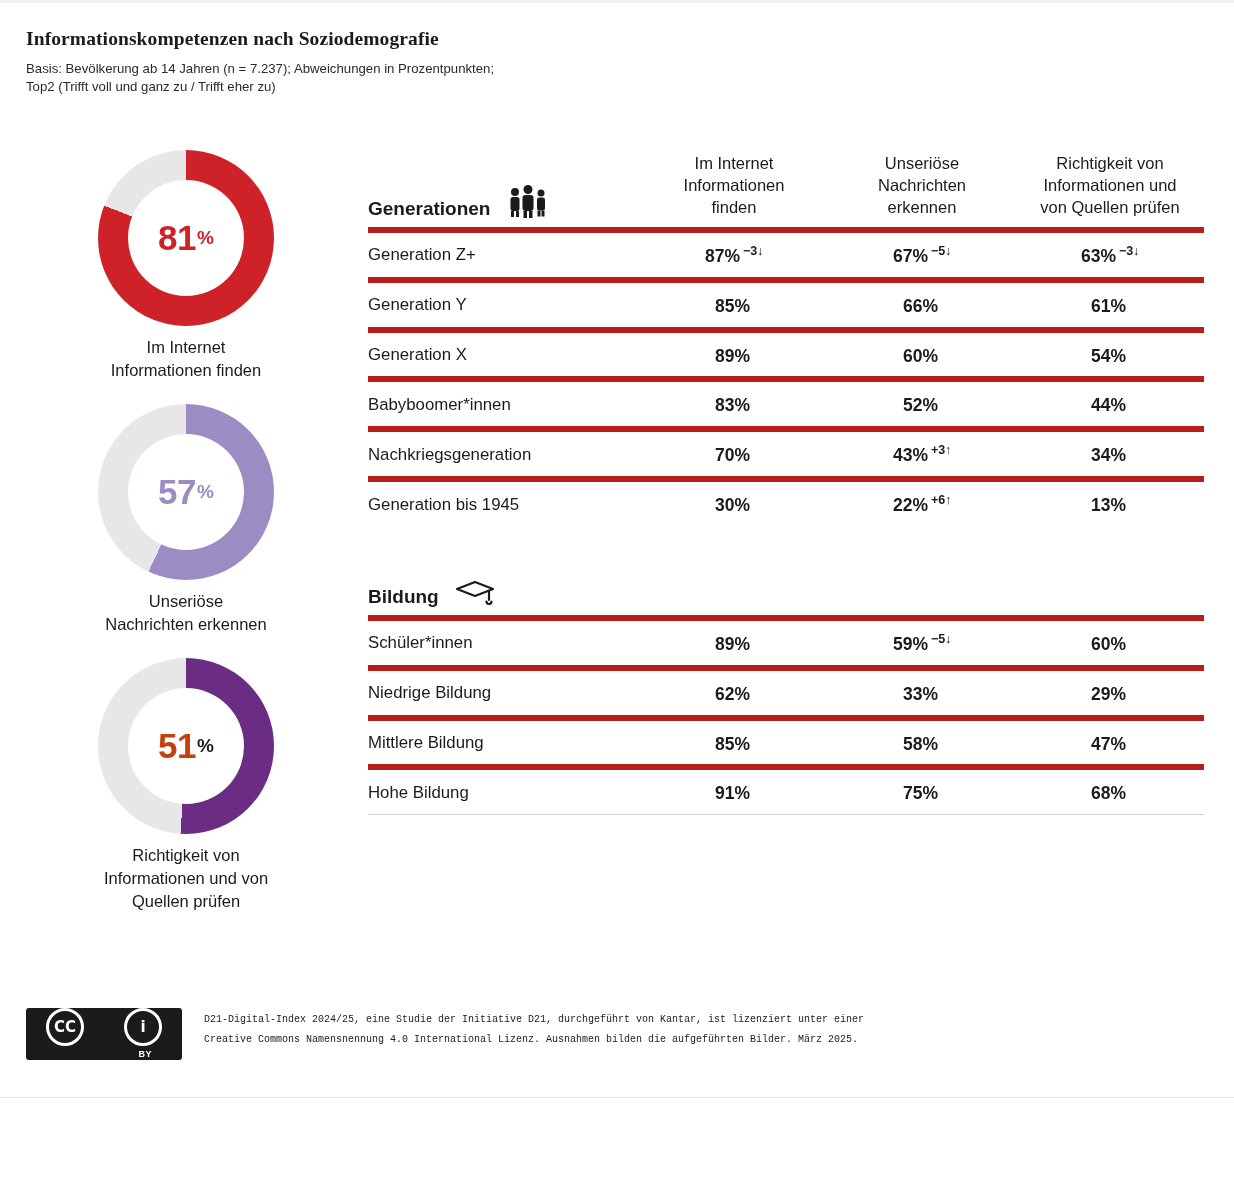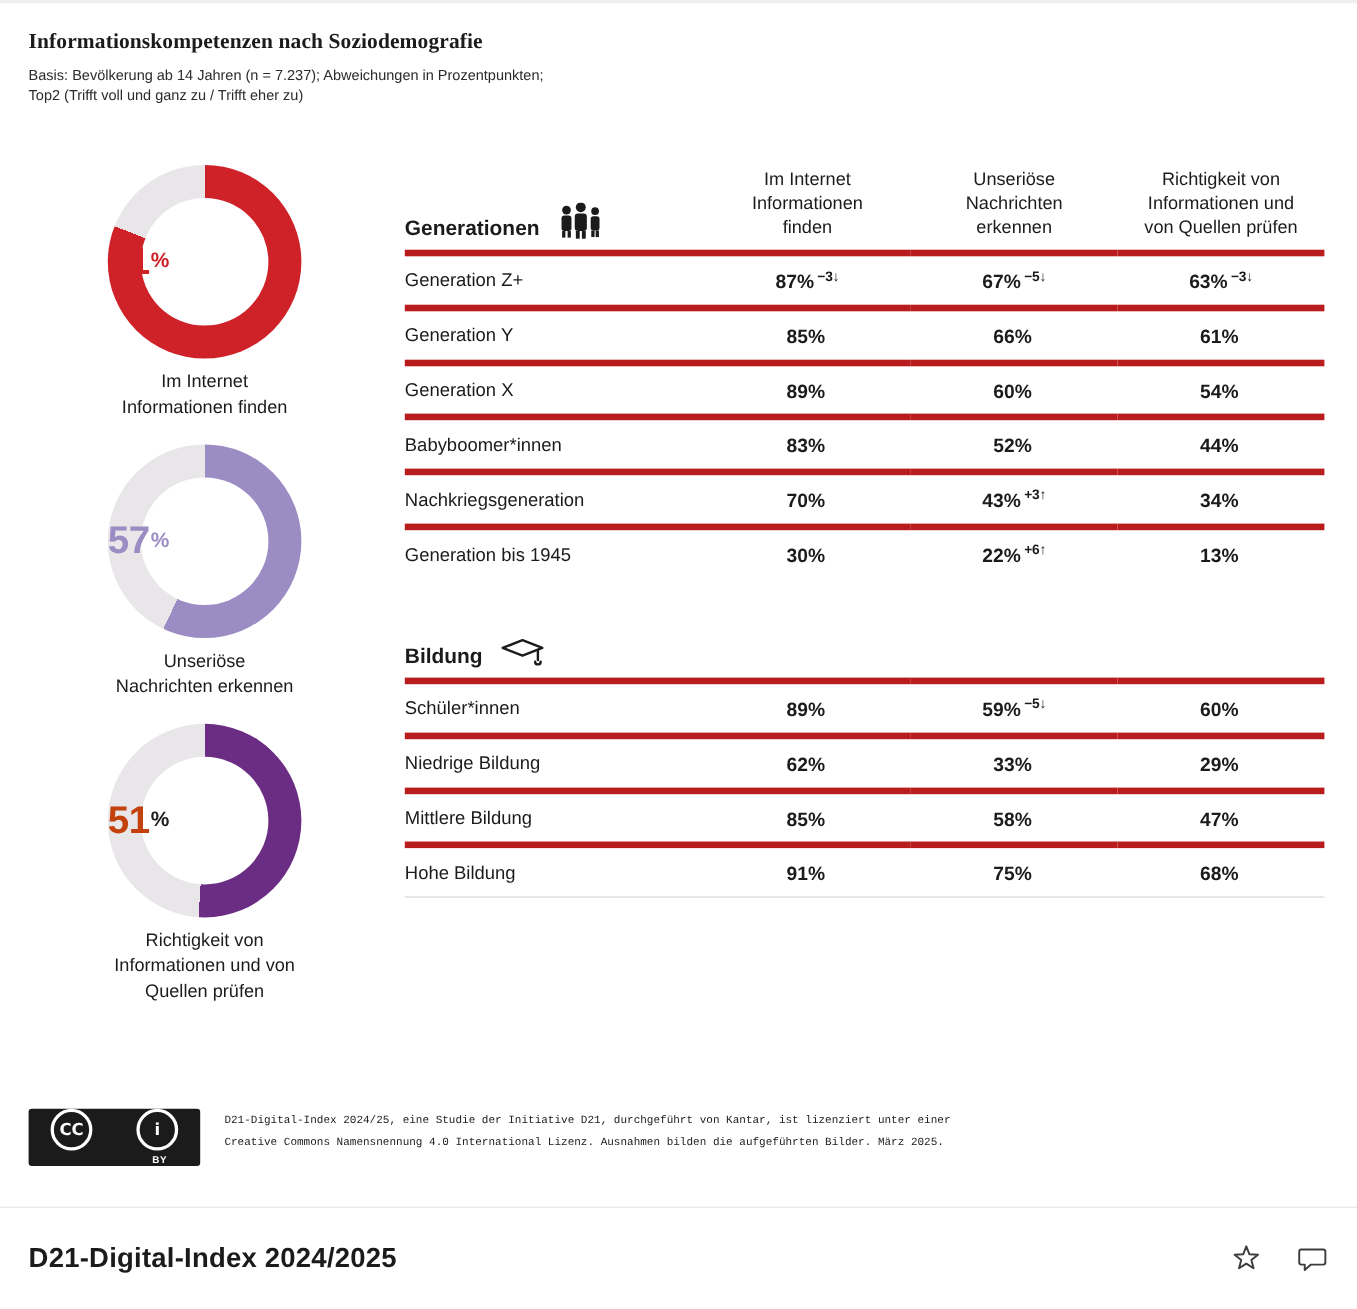--- a/index.html
+++ b/index.html
@@ -63,21 +63,21 @@
     left: 30px; top: 30px;
     width: 116px; height: 116px;
     background: #ffffff;
     border-radius: 50%;
   }
   .donut-label {
     position: absolute;
     inset: 0;
     display: flex;
     align-items: center;
-    justify-content: flex-start;
+    justify-content: center;
     font-weight: bold;
   }
   .donut-num { font-size: 35px; letter-spacing: -0.5px; }
   .donut-pct { font-size: 19px; margin-left: 1px; }
   .donut-caption {
     text-align: center;
     font-size: 16.5px;
     color: #1b1b1b;
     line-height: 23px;
     margin-top: 10px;
@@ -490,29 +490,14 @@
     <div class="cc-badge">
       <div class="cc-circle">CC</div>
       <div class="cc-circle">i</div>
       <div class="cc-by">BY</div>
     </div>
     <div class="license-text">D21-Digital-Index 2024/25, eine Studie der Initiative D21, durchgeführt von Kantar, ist lizenziert unter einer
 Creative Commons Namensnennung 4.0 International Lizenz. Ausnahmen bilden die aufgeführten Bilder. März 2025.</div>
   </div>
 
   <div class="bottom-sep"></div>
-  <div class="bottom-bar">
-    <div class="bottom-title">D21-Digital-Index 2024/2025</div>
-    <div class="bottom-actions">
-      <span class="action-icon">
-        <svg width="30" height="30" viewBox="0 0 24 24" aria-hidden="true">
-          <path d="M12 3.2 L14.3 9.0 L20.5 9.3 L15.7 13.2 L17.3 19.2 L12 15.8 L6.7 19.2 L8.3 13.2 L3.5 9.3 L9.7 9.0 Z" fill="none" stroke="#3d3d3d" stroke-width="1.4" stroke-linejoin="round"></path>
-        </svg>
-      </span>
-      <span class="action-icon">
-        <svg width="30" height="30" viewBox="0 0 24 24" aria-hidden="true">
-          <path d="M4 5.5 h16 a1.5 1.5 0 0 1 1.5 1.5 v8 a1.5 1.5 0 0 1 -1.5 1.5 h-9 L6.5 20.5 V16.5 H4 A1.5 1.5 0 0 1 2.5 15 V7 A1.5 1.5 0 0 1 4 5.5 Z" fill="none" stroke="#3d3d3d" stroke-width="1.4" stroke-linejoin="round"></path>
-        </svg>
-      </span>
-    </div>
-  </div>
 
 </div>
 
 </body></html>

